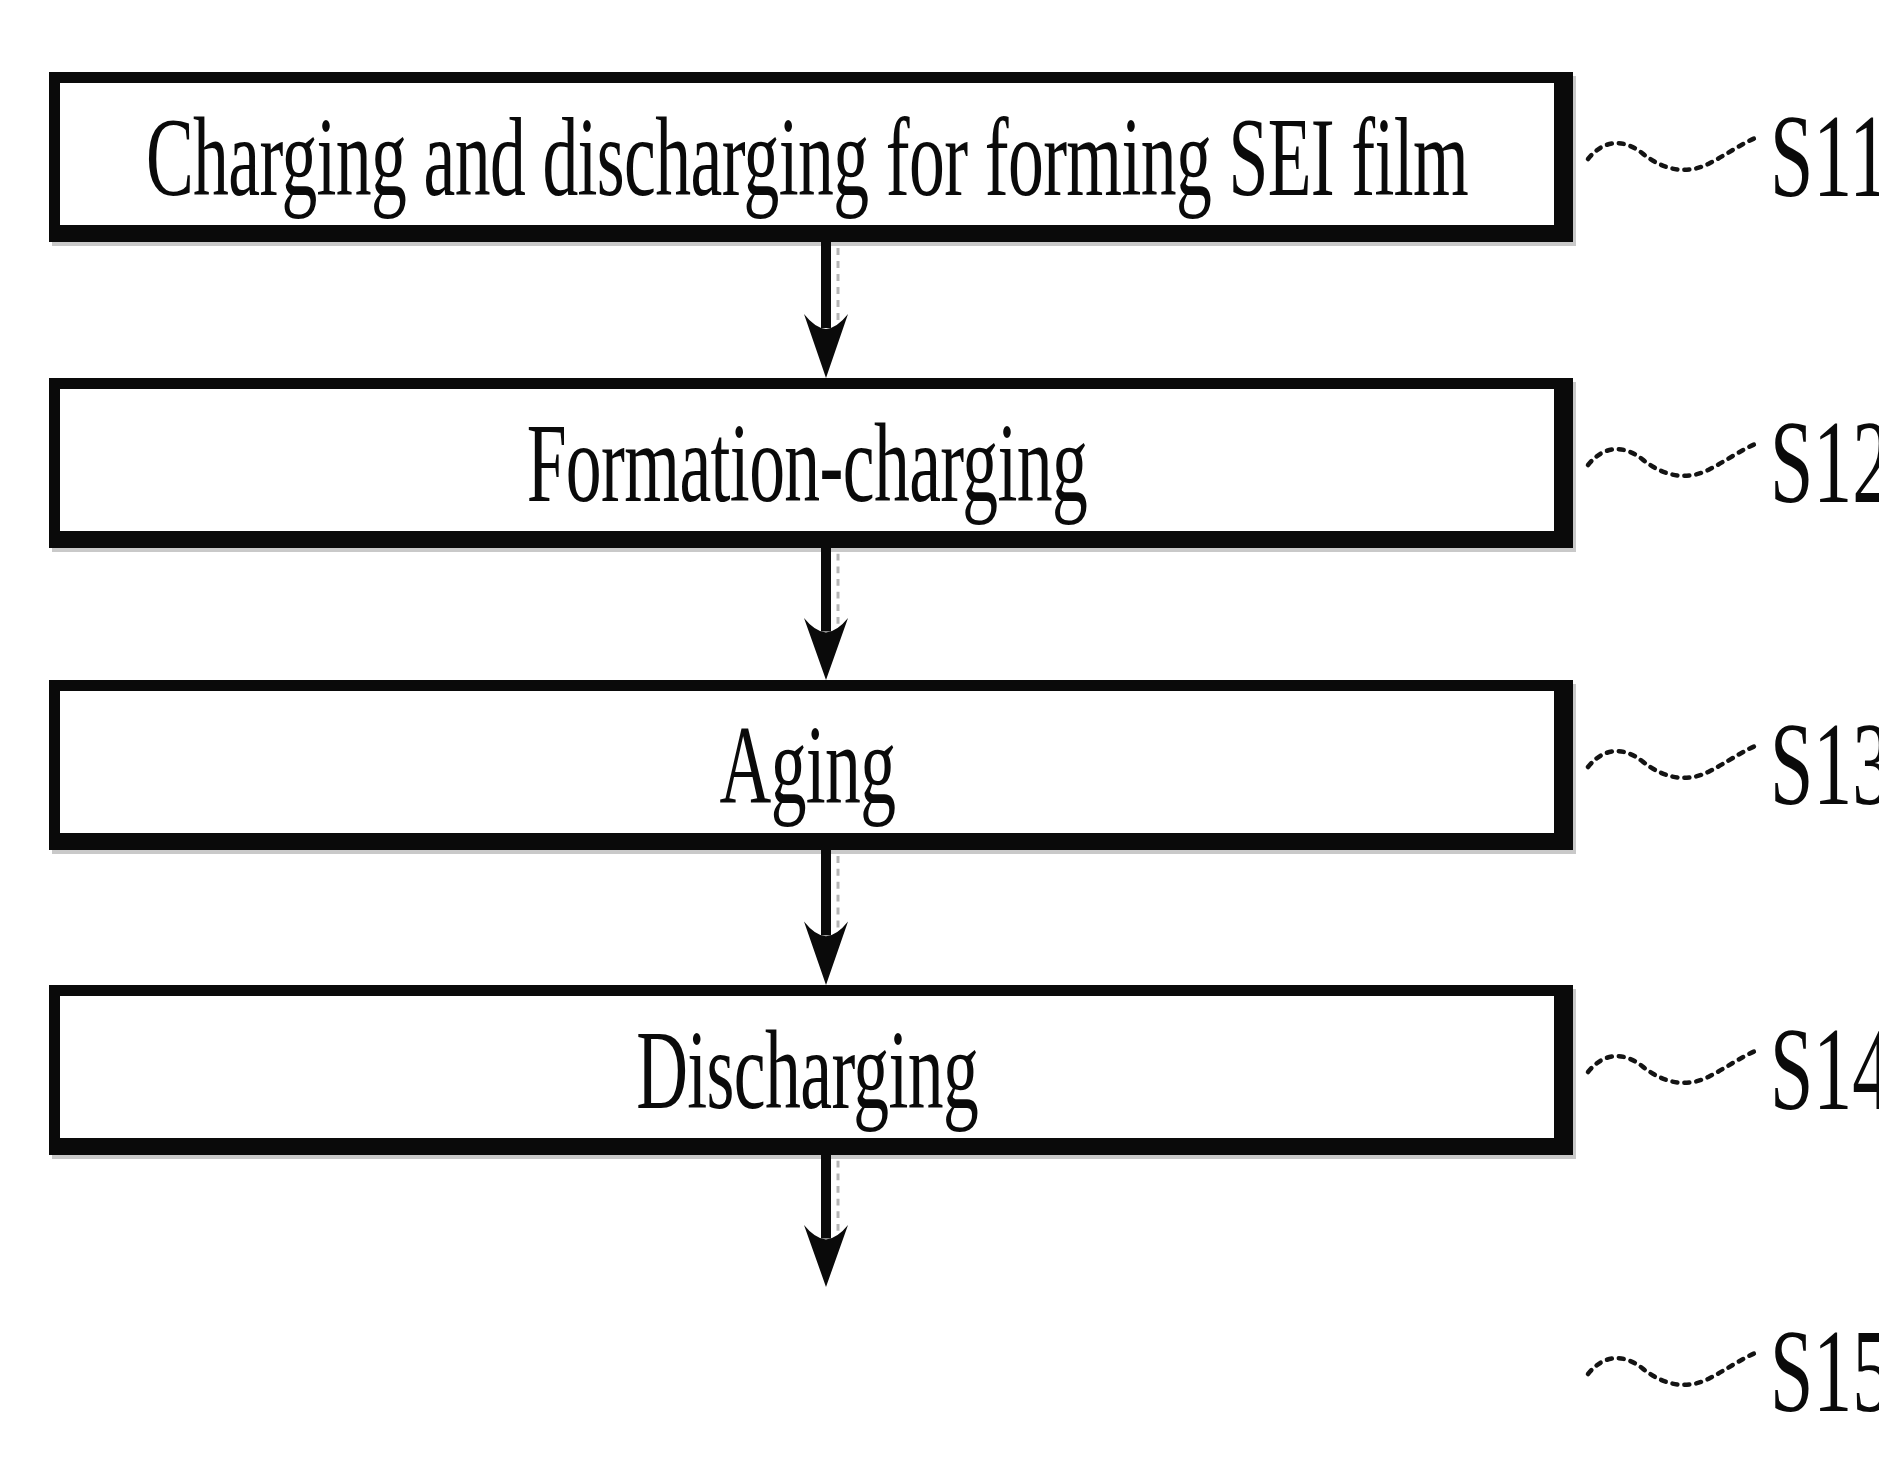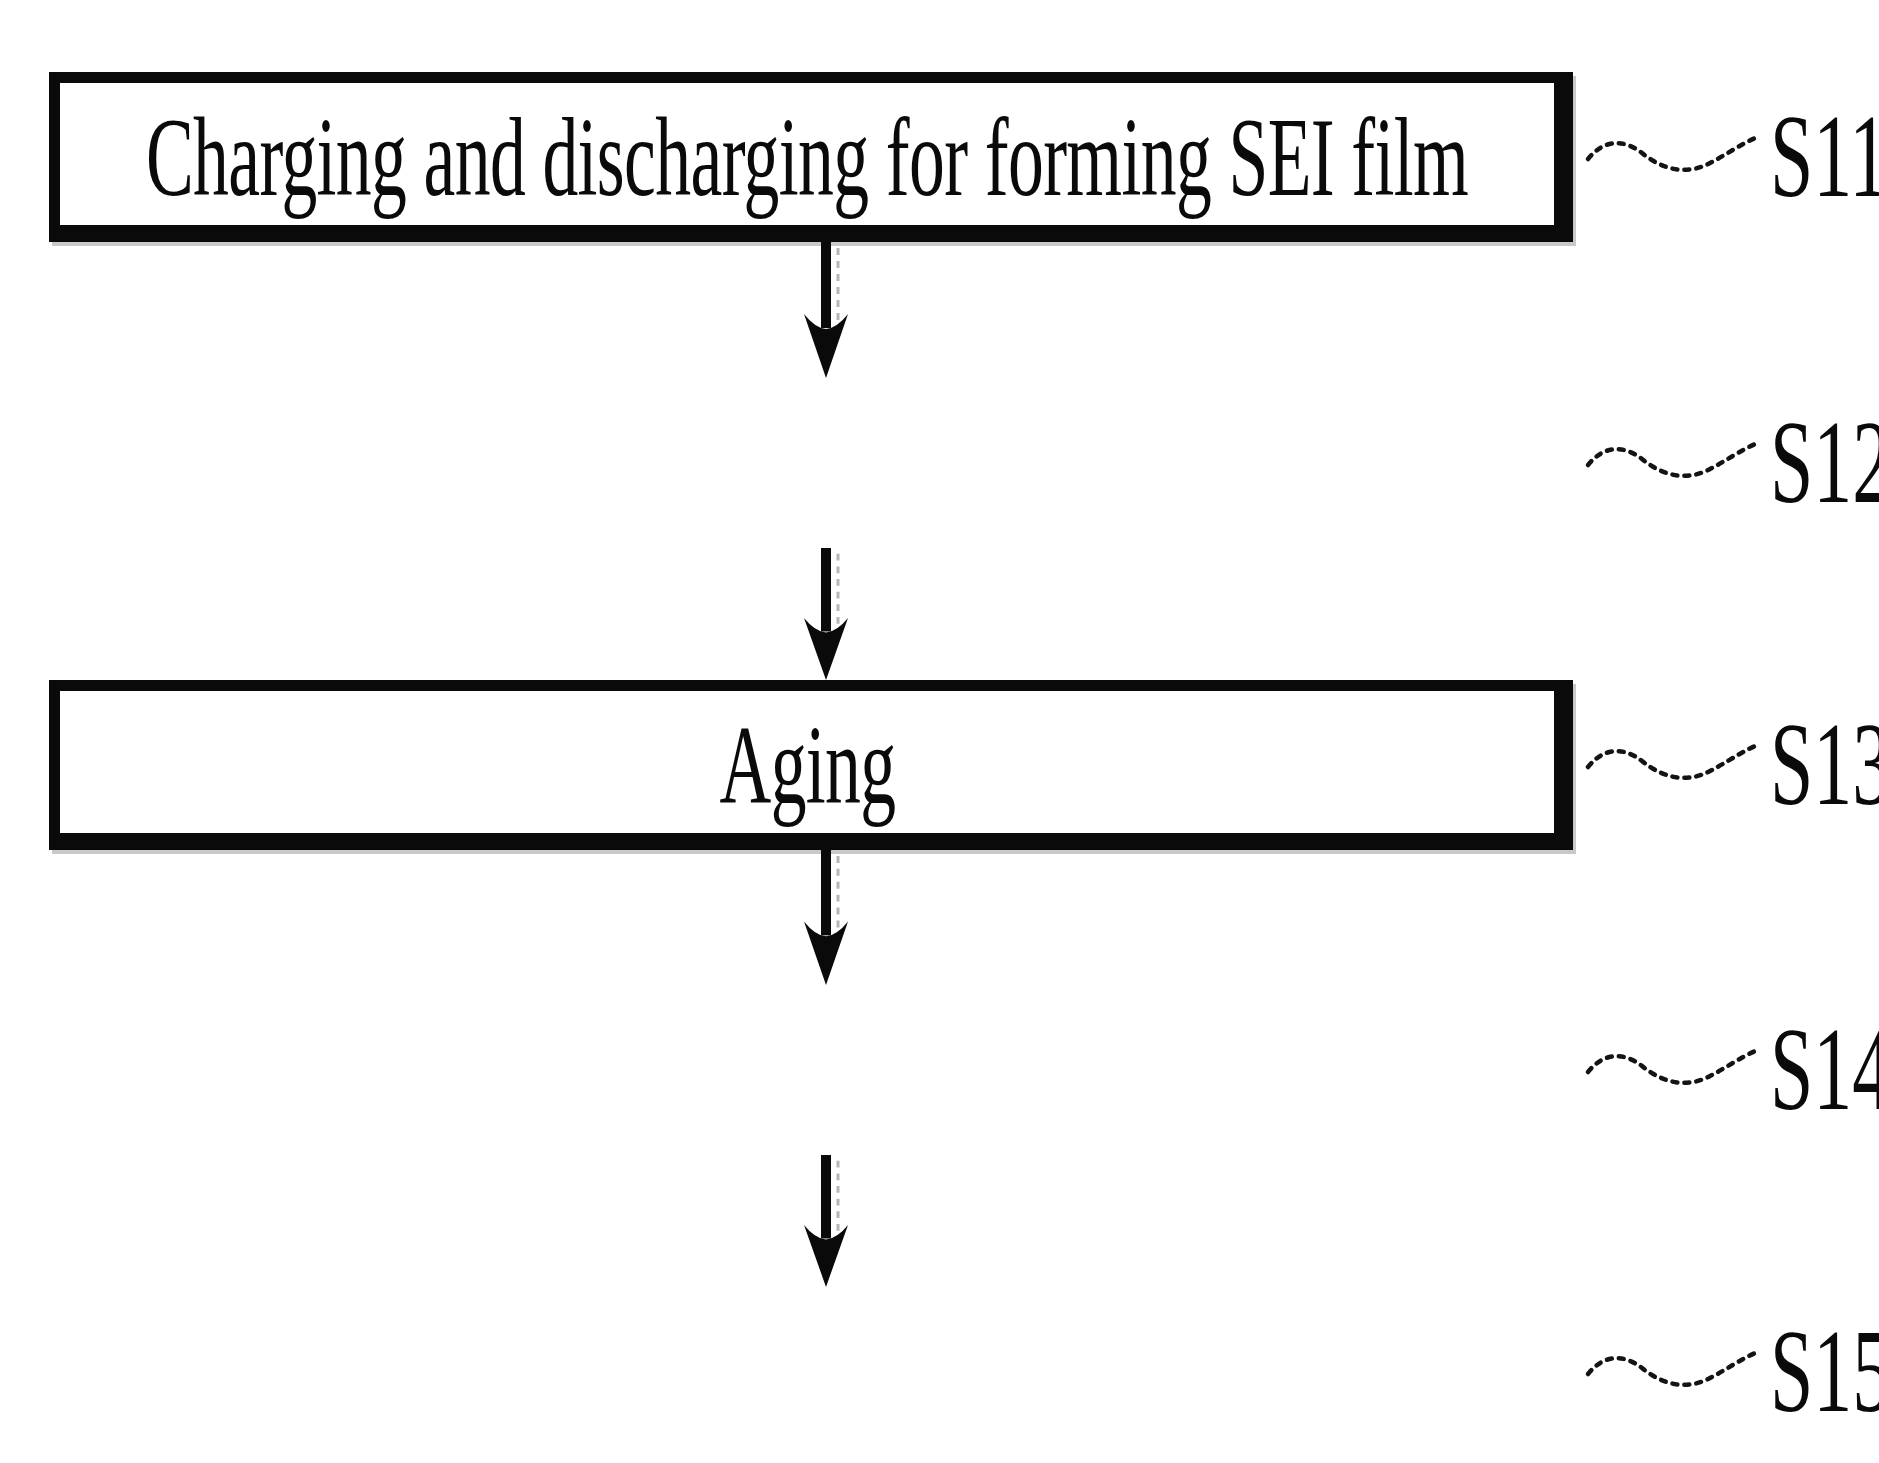--- a/index.html
+++ b/index.html
@@ -110,20 +110,23 @@
   <div class="step-label r1">S11</div>
 
   <div class="arrow a1">
     <svg viewBox="0 0 64 136" preserveAspectRatio="none">
       <line x1="44" y1="6" x2="44" y2="92" stroke="#b5b5b5" stroke-width="3" stroke-dasharray="7 6"></line>
       <rect x="27" y="0" width="10" height="86" fill="#0a0a0a"></rect>
       <path d="M32 136 L10 72 Q21 86 32 87 Q43 86 54 72 Z" fill="#0a0a0a"></path>
     </svg>
   </div>
 
+  <div class="box r2">
+    <span class="box-text">Formation-charging</span>
+  </div>
   <div class="squiggle sq2">
     <svg viewBox="0 0 182 80" preserveAspectRatio="none">
       <path d="M4 42 C 20 22, 40 22, 58 36 C 80 54, 104 58, 126 46 C 142 38, 158 26, 176 19" fill="none" stroke="#141414" stroke-width="4.5" stroke-linecap="round" stroke-dasharray="5 7"></path>
     </svg>
   </div>
   <div class="step-label r2">S12</div>
 
   <div class="arrow a2">
     <svg viewBox="0 0 64 136" preserveAspectRatio="none">
       <line x1="44" y1="6" x2="44" y2="92" stroke="#b5b5b5" stroke-width="3" stroke-dasharray="7 6"></line>
@@ -143,20 +146,23 @@
   <div class="step-label r3">S13</div>
 
   <div class="arrow a3">
     <svg viewBox="0 0 64 136" preserveAspectRatio="none">
       <line x1="44" y1="6" x2="44" y2="92" stroke="#b5b5b5" stroke-width="3" stroke-dasharray="7 6"></line>
       <rect x="27" y="0" width="10" height="86" fill="#0a0a0a"></rect>
       <path d="M32 136 L10 72 Q21 86 32 87 Q43 86 54 72 Z" fill="#0a0a0a"></path>
     </svg>
   </div>
 
+  <div class="box r4">
+    <span class="box-text">Discharging</span>
+  </div>
   <div class="squiggle sq4">
     <svg viewBox="0 0 182 80" preserveAspectRatio="none">
       <path d="M4 42 C 20 22, 40 22, 58 36 C 80 54, 104 58, 126 46 C 142 38, 158 26, 176 19" fill="none" stroke="#141414" stroke-width="4.5" stroke-linecap="round" stroke-dasharray="5 7"></path>
     </svg>
   </div>
   <div class="step-label r4">S14</div>
 
   <div class="arrow a4">
     <svg viewBox="0 0 64 136" preserveAspectRatio="none">
       <line x1="44" y1="6" x2="44" y2="92" stroke="#b5b5b5" stroke-width="3" stroke-dasharray="7 6"></line>

